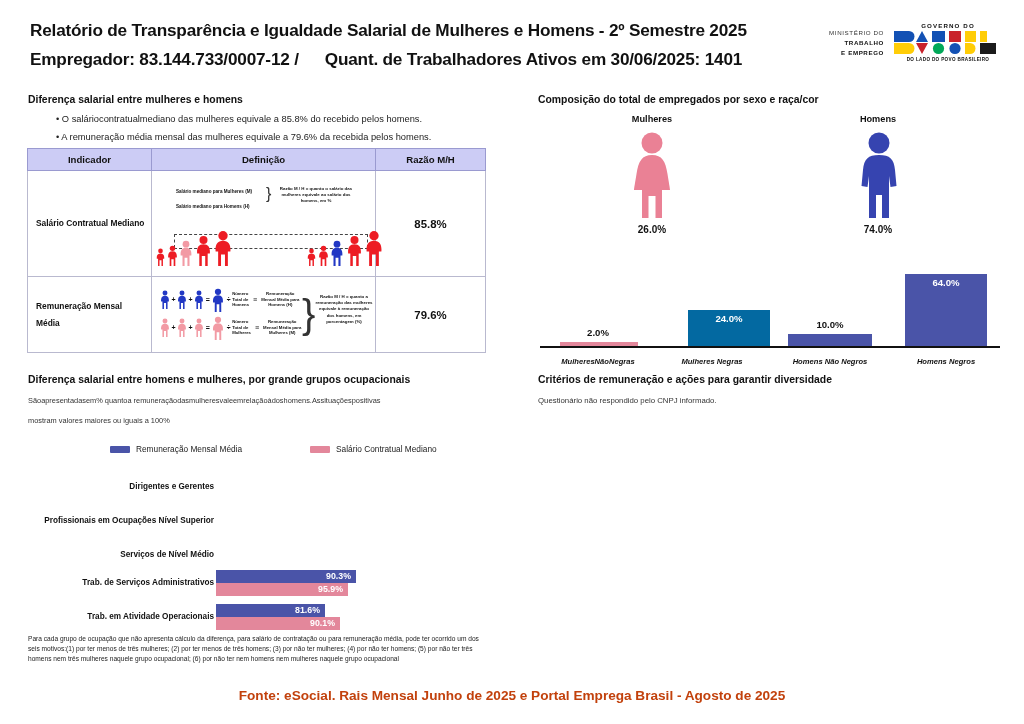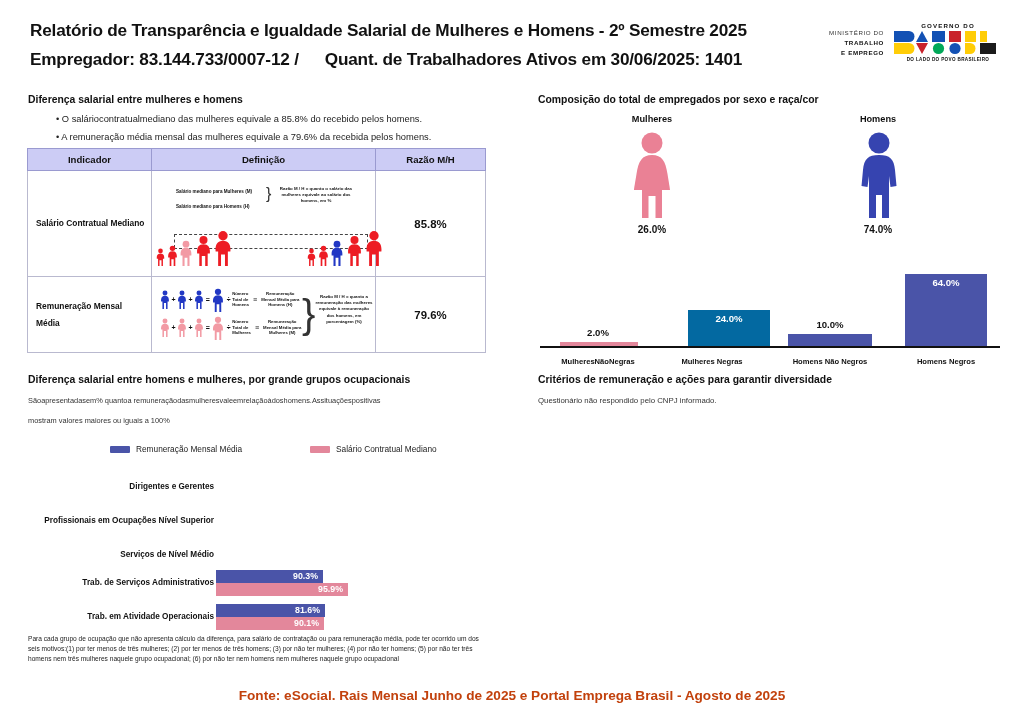--- a/index.html
+++ b/index.html
@@ -113,21 +113,21 @@
   .rbar-val-in {
     position: absolute; width: 100%; text-align: center; top: 3px;
     font-size: 9.6px; font-weight: bold; color: #ffffff;
   }
   .rbar-val-out {
     position: absolute; width: 100%; text-align: center;
     font-size: 9.6px; font-weight: bold; color: #111;
   }
   .rbar-cat {
     position: absolute; bottom: 2px; width: 100%; text-align: center;
-    font-size: 7.6px; font-weight: bold; color: #111; white-space: nowrap;
+    font-size: 7.6px; font-weight: bold; color: #111; white-space: nowrap; font-style: italic;
   }
 
   
   .legend { position: absolute; left: 110px; top: 444px; display: flex; gap: 68px; align-items: center; }
   .lg-item { display: flex; align-items: center; gap: 6px; }
   .lg-sw { width: 20px; height: 7px; border-radius: 1px; }
   .lg-tx { font-size: 8.3px; color: #222; }
 
   
   .occ { position: absolute; left: 24px; top: 472px; width: 470px; height: 150px; }
@@ -425,35 +425,35 @@
     </div>
     <div class="occ-row" style="top:34px;">
       <div class="occ-name">Profissionais em Ocupações Nível Superior</div>
     </div>
     <div class="occ-row" style="top:68px;">
       <div class="occ-name">Serviços de Nível Médio</div>
     </div>
     <div class="occ-row" style="top:96px; height:34px;">
       <div class="occ-name" style="top:10px;">Trab. de Serviços Administrativos</div>
       <div class="occ-bars" style="top:2px;">
-        <div class="occ-bar" style="width:107px; background:#4a54a8;">
+        <div class="occ-bar" style="width:140px; background:#4a54a8;">
           <span class="occ-bar-val">90.3%</span>
         </div>
         <div class="occ-bar" style="width:132px; background:#e3879b;">
           <span class="occ-bar-val">95.9%</span>
         </div>
       </div>
     </div>
     <div class="occ-row" style="top:130px; height:34px;">
       <div class="occ-name" style="top:10px;">Trab. em Atividade Operacionais</div>
       <div class="occ-bars" style="top:2px;">
         <div class="occ-bar" style="width:109px; background:#4a54a8;">
           <span class="occ-bar-val">81.6%</span>
         </div>
-        <div class="occ-bar" style="width:108px; background:#e3879b;">
+        <div class="occ-bar" style="width:124px; background:#e3879b;">
           <span class="occ-bar-val">90.1%</span>
         </div>
       </div>
     </div>
   </div>
 
   <div class="foot-note">Para cada grupo de ocupação que não apresenta cálculo da diferença, para salário de contratação ou para remuneração média, pode ter ocorrido um dos seis motivos:(1) por ter menos de três mulheres; (2) por ter menos de três homens; (3) por não ter mulheres; (4) por não ter homens; (5) por não ter três homens nem três mulheres naquele grupo ocupacional; (6) por não ter nem homens nem mulheres naquele grupo ocupacional</div>
 
   <div class="source">Fonte: eSocial. Rais Mensal Junho de 2025 e Portal Emprega Brasil - Agosto de 2025</div>
 

